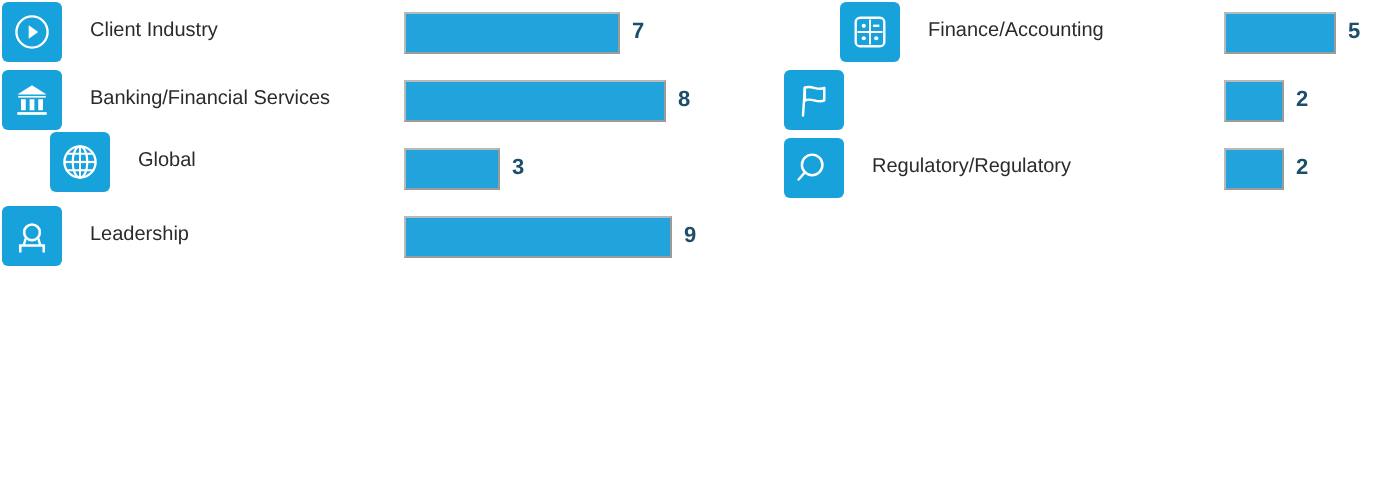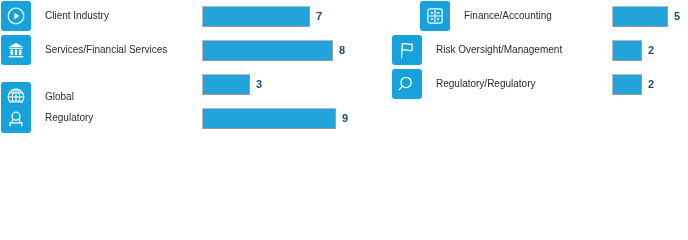--- a/index.html
+++ b/index.html
@@ -85,24 +85,24 @@
       <span class="icon-tile">
         <svg width="22" height="22" viewBox="0 0 24 24">
           <path d="M12 4 L20 9 L4 9 Z" fill="#ffffff"></path>
           <rect x="4.5" y="9.8" width="15" height="0.9" fill="#ffffff"></rect>
           <rect x="6" y="11.6" width="2.6" height="6" fill="#ffffff"></rect>
           <rect x="10.7" y="11.6" width="2.6" height="6" fill="#ffffff"></rect>
           <rect x="15.4" y="11.6" width="2.6" height="6" fill="#ffffff"></rect>
           <rect x="4" y="18.6" width="16" height="1.5" fill="#ffffff"></rect>
         </svg>
       </span>
-      <span class="row-label">Services/Financial Services</span>
-    </div>
-
-    <div class="row" style="left:0px;top:82px;">
+      <span class="row-label">Banking/Financial Services</span>
+    </div>
+
+    <div class="row" style="left:0px;top:66px;padding-left:24px;">
       <span class="icon-tile">
         <svg width="22" height="22" viewBox="0 0 24 24">
           <circle cx="12" cy="12" r="8.5" fill="none" stroke="#ffffff" stroke-width="1.3"></circle>
           <ellipse cx="12" cy="12" rx="4" ry="8.5" fill="none" stroke="#ffffff" stroke-width="1.2"></ellipse>
           <line x1="3.5" y1="12" x2="20.5" y2="12" stroke="#ffffff" stroke-width="1.2"></line>
           <line x1="5" y1="7.5" x2="19" y2="7.5" stroke="#ffffff" stroke-width="1.1"></line>
           <line x1="5" y1="16.5" x2="19" y2="16.5" stroke="#ffffff" stroke-width="1.1"></line>
           <line x1="12" y1="3.5" x2="12" y2="20.5" stroke="#ffffff" stroke-width="1.1"></line>
         </svg>
       </span>
@@ -111,21 +111,21 @@
 
     <div class="row" style="left:0px;top:103px;">
       <span class="icon-tile">
         <svg width="22" height="22" viewBox="0 0 24 24">
           <circle cx="12" cy="10" r="4.3" fill="none" stroke="#ffffff" stroke-width="1.4"></circle>
           <path d="M5.6 21 V17.2 H18.4 V21" fill="none" stroke="#ffffff" stroke-width="1.4"></path>
           <line x1="8.6" y1="13.3" x2="7.4" y2="17.2" stroke="#ffffff" stroke-width="1.3"></line>
           <line x1="15.4" y1="13.3" x2="16.6" y2="17.2" stroke="#ffffff" stroke-width="1.3"></line>
         </svg>
       </span>
-      <span class="row-label">Regulatory</span>
+      <span class="row-label">Leadership</span>
     </div>
 
     <div class="bar-area" style="left:202px;top:1px;">
       <div class="bar" style="width:108px;"></div>
       <span class="bar-value">7</span>
     </div>
 
     <div class="bar-area" style="left:202px;top:35px;">
       <div class="bar" style="width:131px;"></div>
       <span class="bar-value">8</span>
@@ -160,21 +160,20 @@
       <span class="row-label">Finance/Accounting</span>
     </div>
 
     <div class="row" style="left:392px;top:35px;">
       <span class="icon-tile">
         <svg width="22" height="22" viewBox="0 0 24 24">
           <path d="M7 5.5 C10 3.4 14 7.4 17.6 5.4 L17.6 12.2 C14 14.2 10 10.2 7 12.4 Z" fill="none" stroke="#ffffff" stroke-width="1.35" stroke-linejoin="round"></path>
           <path d="M7 5.2 L6 20.5" fill="none" stroke="#ffffff" stroke-width="1.35" stroke-linecap="round"></path>
         </svg>
       </span>
-      <span class="row-label">Risk Oversight/Management</span>
     </div>
 
     <div class="row" style="left:392px;top:69px;">
       <span class="icon-tile">
         <svg width="22" height="22" viewBox="0 0 24 24">
           <circle cx="11" cy="10.3" r="5.6" fill="none" stroke="#ffffff" stroke-width="1.35"></circle>
           <line x1="7.1" y1="14.3" x2="3.6" y2="18.3" stroke="#ffffff" stroke-width="1.35" stroke-linecap="round"></line>
         </svg>
       </span>
       <span class="row-label">Regulatory/Regulatory</span>

